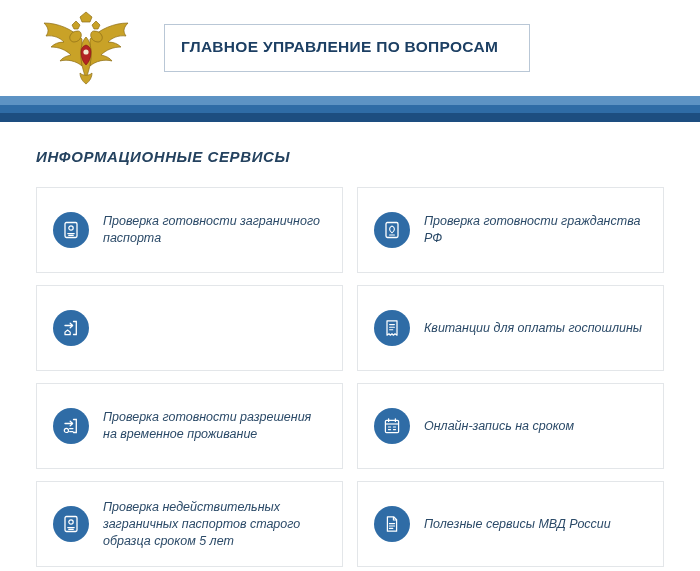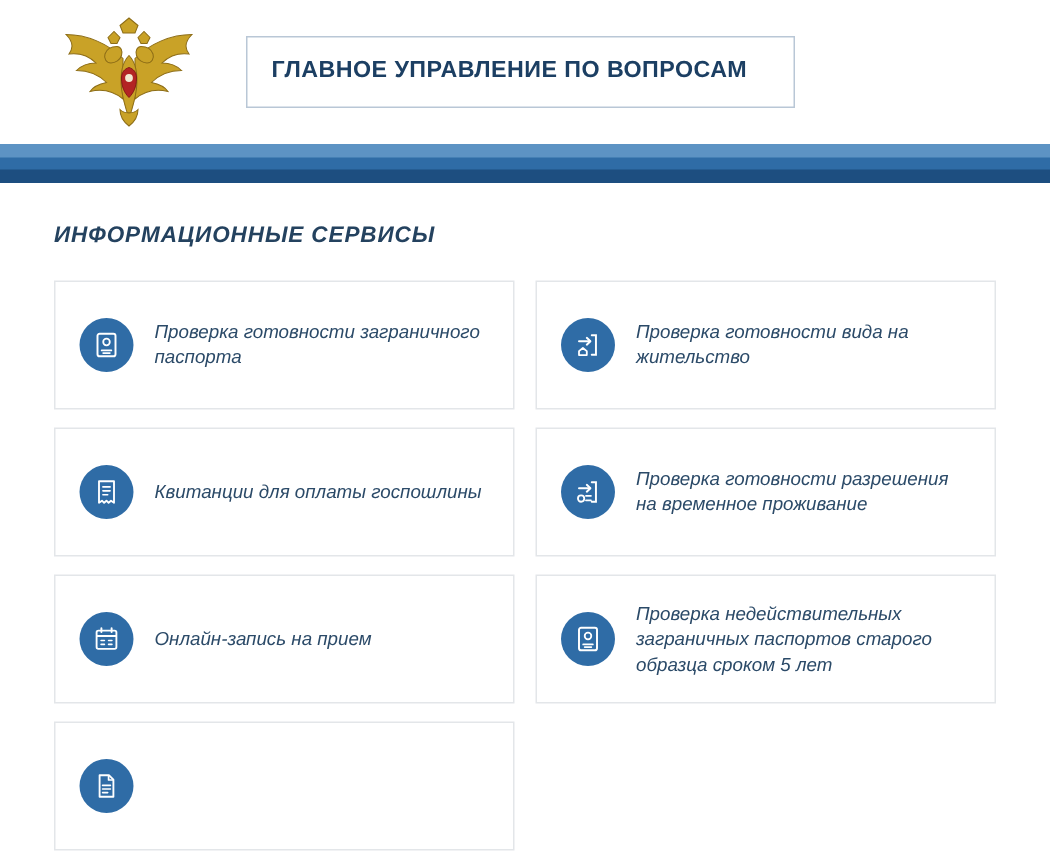--- a/index.html
+++ b/index.html
@@ -177,31 +177,40 @@
           <svg width="20" height="20" viewBox="0 0 20 20">
             <rect x="4" y="2.5" width="12" height="15" rx="1.4" fill="none" stroke="#ffffff" stroke-width="1.3"></rect>
             <circle cx="10" cy="8" r="2.2" fill="none" stroke="#ffffff" stroke-width="1.2"></circle>
             <path d="M6.8 13.6 h6.4" stroke="#ffffff" stroke-width="1.2" stroke-linecap="round"></path>
             <path d="M7.8 15.4 h4.4" stroke="#ffffff" stroke-width="1.2" stroke-linecap="round"></path>
           </svg>
         </div>
         <div class="card-label">Проверка готовности заграничного паспорта</div>
       </div>
 
+      <div class="card">
+        <div class="card-icon">
+          <svg width="20" height="20" viewBox="0 0 20 20">
+            <rect x="4" y="2.5" width="12" height="15" rx="1.4" fill="none" stroke="#ffffff" stroke-width="1.3"></rect>
+            <path d="M10 6 c-1.6 0.6 -2.4 1.6 -2.4 3 c0 1.8 1.1 3.1 2.4 3.9 c1.3 -0.8 2.4 -2.1 2.4 -3.9 c0 -1.4 -0.8 -2.4 -2.4 -3 Z" fill="none" stroke="#ffffff" stroke-width="1.1"></path>
+            <path d="M7.6 15 h4.8" stroke="#ffffff" stroke-width="1.1" stroke-linecap="round"></path>
+          </svg>
+        </div>
+        <div class="card-label">Проверка готовности гражданства РФ</div>
+      </div>
 
       <div class="card">
         <div class="card-icon">
           <svg width="20" height="20" viewBox="0 0 20 20">
             <path d="M12.5 3.5 h2.8 v13 h-2.8" fill="none" stroke="#ffffff" stroke-width="1.3" stroke-linecap="round"></path>
             <path d="M4 7.5 h7.4" stroke="#ffffff" stroke-width="1.3" stroke-linecap="round"></path>
             <path d="M9.2 5.2 l2.4 2.3 l-2.4 2.3" fill="none" stroke="#ffffff" stroke-width="1.3" stroke-linecap="round" stroke-linejoin="round"></path>
             <path d="M6.6 12 l2.6 2.1 v2.6 h-5.2 v-2.6 Z" fill="none" stroke="#ffffff" stroke-width="1.2" stroke-linejoin="round"></path>
           </svg>
         </div>
-        <div class="card-label">Проверка готовности вида на жительство</div>
       </div>
 
       <div class="card">
         <div class="card-icon">
           <svg width="20" height="20" viewBox="0 0 20 20">
             <path d="M5 2.8 h10 v14.4 l-2 -1.4 l-1.6 1.4 l-1.4 -1.4 l-1.6 1.4 l-1.4 -1.4 l-2 1.4 Z" fill="none" stroke="#ffffff" stroke-width="1.25" stroke-linejoin="round"></path>
             <path d="M7.6 6.6 h4.8 M7.6 9.2 h4.8 M7.6 11.8 h3.2" stroke="#ffffff" stroke-width="1.1" stroke-linecap="round"></path>
           </svg>
         </div>
         <div class="card-label">Квитанции для оплаты госпошлины</div>
@@ -222,21 +231,21 @@
 
       <div class="card">
         <div class="card-icon">
           <svg width="20" height="20" viewBox="0 0 20 20">
             <rect x="3.4" y="4.4" width="13.2" height="12.2" rx="1.2" fill="none" stroke="#ffffff" stroke-width="1.25"></rect>
             <path d="M3.4 8 h13.2" stroke="#ffffff" stroke-width="1.2"></path>
             <path d="M6.6 2.8 v2.6 M13.4 2.8 v2.6" stroke="#ffffff" stroke-width="1.3" stroke-linecap="round"></path>
             <path d="M6.4 11 h2.2 M6.4 13.6 h2.2 M11.4 11 h2.2 M11.4 13.6 h2.2" stroke="#ffffff" stroke-width="1.1" stroke-linecap="round"></path>
           </svg>
         </div>
-        <div class="card-label">Онлайн-запись на прием</div>
+        <div class="card-label">Онлайн-запись на сроком</div>
       </div>
 
       <div class="card">
         <div class="card-icon">
           <svg width="20" height="20" viewBox="0 0 20 20">
             <rect x="4" y="2.5" width="12" height="15" rx="1.4" fill="none" stroke="#ffffff" stroke-width="1.3"></rect>
             <circle cx="10" cy="8" r="2.2" fill="none" stroke="#ffffff" stroke-width="1.2"></circle>
             <path d="M6.8 13.6 h6.4" stroke="#ffffff" stroke-width="1.2" stroke-linecap="round"></path>
             <path d="M7.8 15.4 h4.4" stroke="#ffffff" stroke-width="1.2" stroke-linecap="round"></path>
           </svg>
@@ -245,17 +254,18 @@
       </div>
 
       <div class="card">
         <div class="card-icon">
           <svg width="20" height="20" viewBox="0 0 20 20">
             <path d="M5.4 2.8 h6.2 l3 3 v11.4 h-9.2 Z" fill="none" stroke="#ffffff" stroke-width="1.25" stroke-linejoin="round"></path>
             <path d="M11.4 2.9 v3.1 h3.1" fill="none" stroke="#ffffff" stroke-width="1.15" stroke-linejoin="round"></path>
             <path d="M7.4 9.6 h5.2 M7.4 12 h5.2 M7.4 14.4 h3.4" stroke="#ffffff" stroke-width="1.1" stroke-linecap="round"></path>
           </svg>
         </div>
+        <div class="card-label">Полезные сервисы МВД России</div>
       </div>
 
     </div>
   </div>
 </div>
 
 </body></html>

